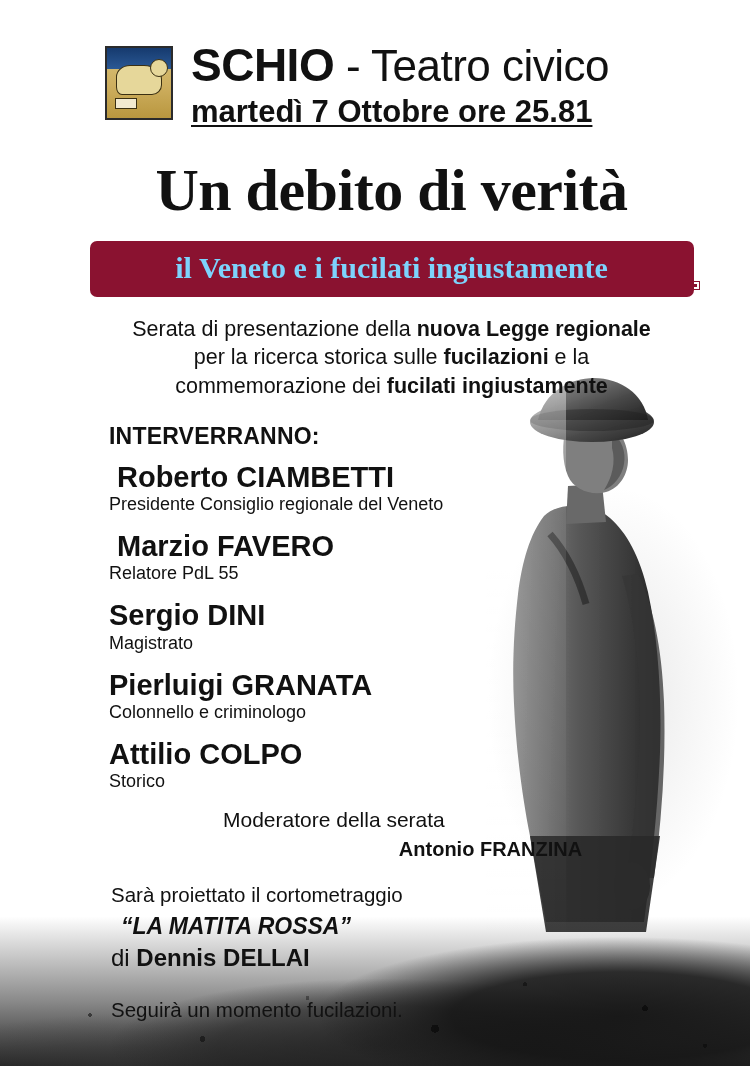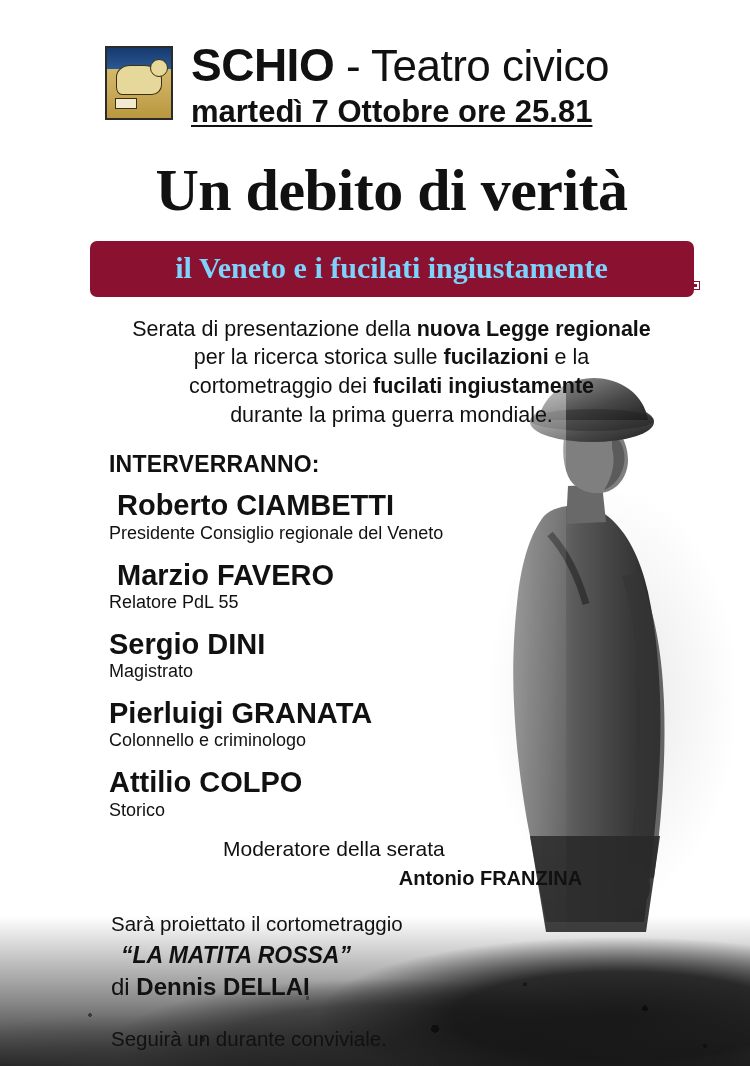--- a/index.html
+++ b/index.html
@@ -301,23 +301,22 @@
     </div>
 
     <div class="intro">
       <div>
         <span>Serata di presentazione della </span><b>nuova Legge regionale</b>
       </div>
       <div>
         <span>per la ricerca storica sulle </span><b>fucilazioni</b><span> e la</span>
       </div>
       <div>
-        <span>cortometraggio dei </span><b>fucilati ingiustamente</b>
-      </div>
-      <div>durante la prima guerra mondiale.</div>
+        <span>commemorazione dei </span><b>fucilati ingiustamente</b>
+      </div>
     </div>
 
     <div class="speakers">
       <div class="interv">INTERVERRANNO:</div>
 
       <div>
         <div class="sp-name indent">Roberto CIAMBETTI</div>
         <div class="sp-role">Presidente Consiglio regionale del Veneto</div>
       </div>
       <div>
@@ -344,16 +343,16 @@
     </div>
 
     <div class="film">
       <div class="film-line1">Sarà proiettato il cortometraggio</div>
       <div class="film-title">“LA MATITA ROSSA”</div>
       <div class="film-author">
         <span>di </span><b>Dennis DELLAI</b>
       </div>
     </div>
 
-    <div class="closing">Seguirà un durante conviviale.</div>
+    <div class="closing">Seguirà un momento fucilazioni.</div>
 
   </div>
 </div>
 
 </body></html>

